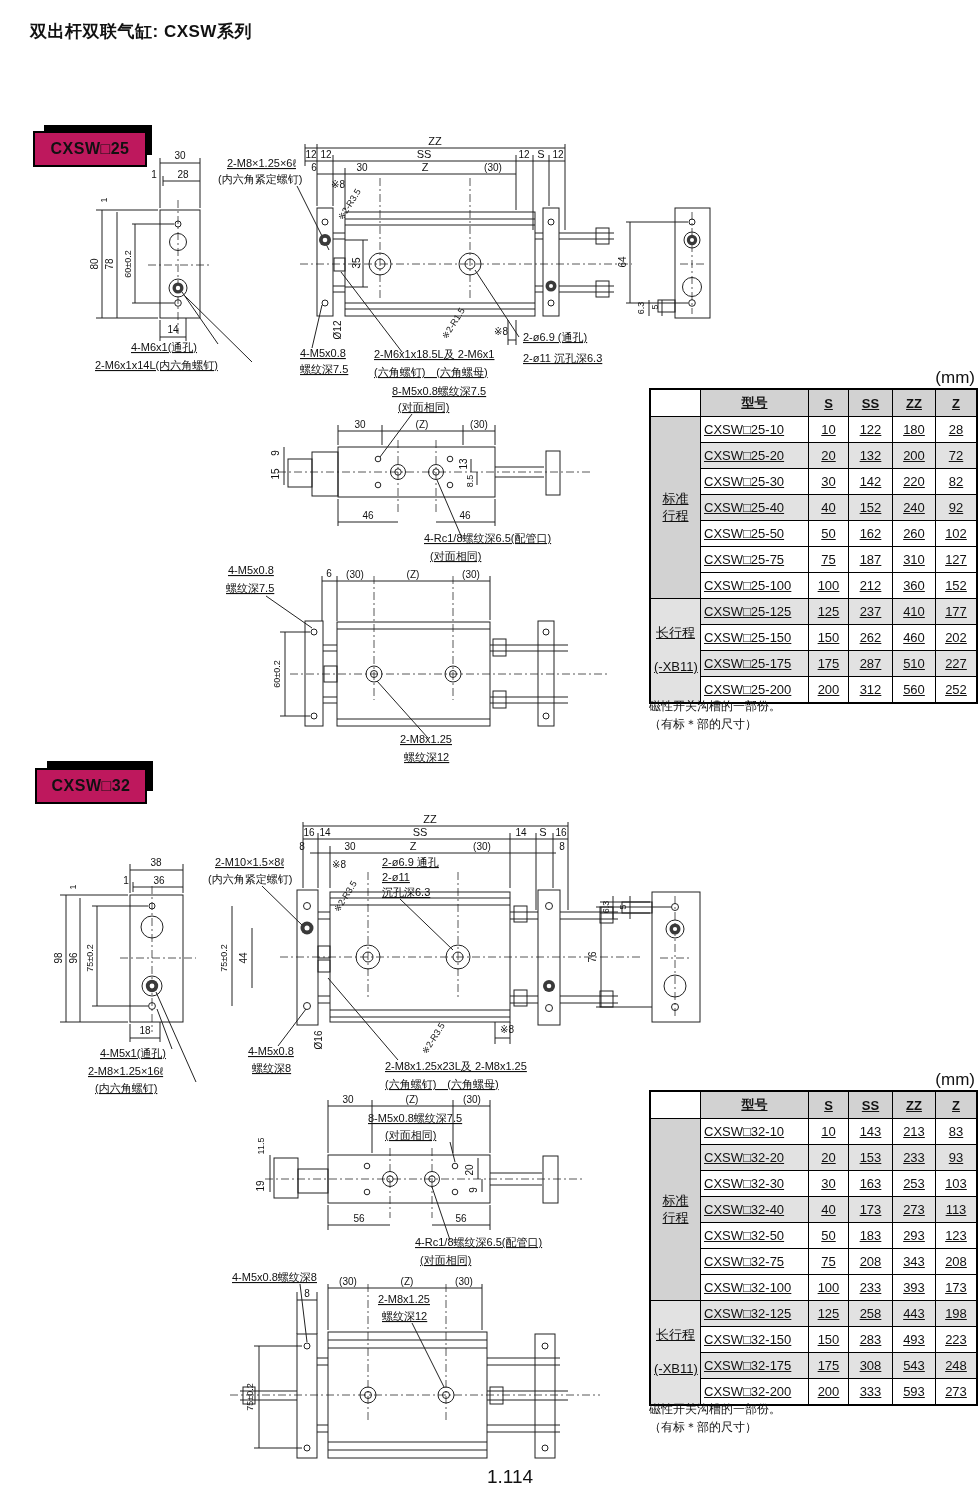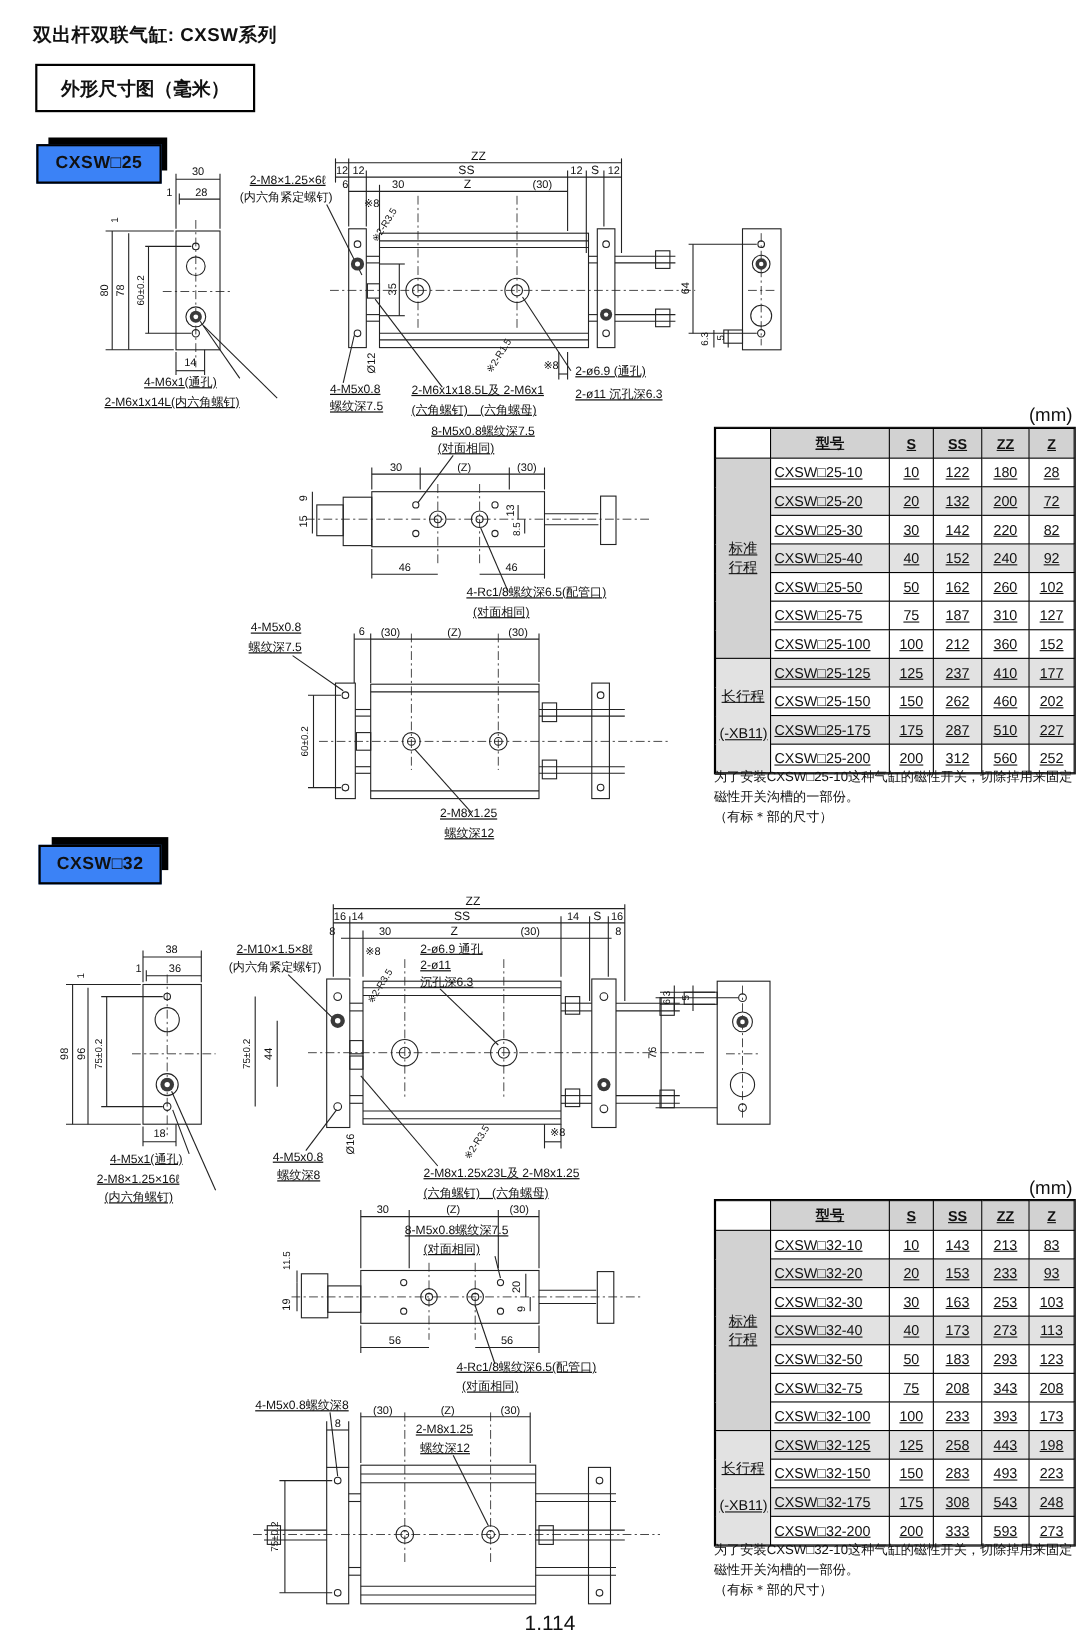--- a/index.html
+++ b/index.html
@@ -3,21 +3,21 @@
 <meta charset="utf-8">
 <style>
   html,body{margin:0;padding:0;background:#888;}
   .page{position:relative;width:980px;height:1500px;background:#ffffff;
         font-family:"Liberation Sans","DejaVu Sans",sans-serif;color:#111;overflow:hidden;}
   .abs{position:absolute;}
   .title{font-size:17px;font-weight:bold;letter-spacing:.5px;}
   .subtitle-box{border:2px solid #000;font-size:17px;font-weight:bold;
                 display:flex;align-items:center;justify-content:center;}
   .tag-shadow{background:#000;}
-  .tag-box{border:2px solid #000;background:#3b82f6;font-size:16px;font-weight:600;
+  .tag-box{border:2px solid #000;background:#be185d;font-size:16px;font-weight:600;
            display:flex;align-items:center;justify-content:center;letter-spacing:.5px;}
   .unit{font-size:17px;text-align:right;}
   .note{font-size:12px;line-height:1.5;}
   table.dim-table{position:absolute;border-collapse:collapse;table-layout:fixed;width:326px;
                   font-size:13px;}
   .dim-table th,.dim-table td{border:1px solid #000;padding:0 3px;height:25px;overflow:hidden;white-space:nowrap;}
   .dim-table thead th{height:26px;background:#d2d2d2;font-weight:bold;text-align:center;}
   .dim-table thead th.gh{background:#fff;}
   .dim-table td{text-align:center;background:#fff;}
   .dim-table td.m{text-align:left;}
@@ -33,23 +33,20 @@
   svg .mid{text-anchor:middle;}
   svg .f{fill:#3a3a3a;stroke:none;} svg .fw{fill:#fff;stroke:none;}
   .pageno{font-size:19px;text-align:center;}
 </style>
 </head>
 <body>
 
 <div class="page">
 
   <div class="abs title" style="left:30px;top:20px;">双出杆双联气缸: CXSW系列</div>
-  <div class="abs subtitle-box" style="left:32px;top:58px;width:196px;height:40px;">
-    <span>外形尺寸图（毫米）</span>
-  </div>
 
   <div class="abs tag-shadow" style="left:44px;top:125px;width:108px;height:30px;"></div>
   <div class="abs tag-box" style="left:33px;top:131px;width:110px;height:32px;">
     <span>CXSW□25</span>
   </div>
 
   <svg style="left:85px;top:138px;" width="690" height="247" viewBox="85 138 690 247">
 
     <g>
       <rect x="160" y="210" width="40" height="108"></rect>
@@ -398,21 +395,20 @@
       <tr>
           <td class="m">CXSW□25-200</td>
           <td>200</td>
           <td>312</td>
           <td>560</td>
           <td>252</td>
         </tr>
     </tbody>
   </table>
   <div class="abs note" style="left:649px;top:697px;width:330px;">
-    <div>为了安装CXSW□25-10这种气缸的磁性开关，切除掉用来固定</div>
     <div>磁性开关沟槽的一部份。</div>
     <div>（有标＊部的尺寸）</div>
   </div>
 
   <div class="abs tag-shadow" style="left:47px;top:761px;width:106px;height:30px;"></div>
   <div class="abs tag-box" style="left:35px;top:768px;width:108px;height:32px;">
     <span>CXSW□32</span>
   </div>
 
   <svg style="left:55px;top:820px;" width="720" height="255" viewBox="55 820 720 255">
@@ -770,20 +766,19 @@
       <tr>
           <td class="m">CXSW□32-200</td>
           <td>200</td>
           <td>333</td>
           <td>593</td>
           <td>273</td>
         </tr>
     </tbody>
   </table>
   <div class="abs note" style="left:649px;top:1400px;width:330px;">
-    <div>为了安装CXSW□32-10这种气缸的磁性开关，切除掉用来固定</div>
     <div>磁性开关沟槽的一部份。</div>
     <div>（有标＊部的尺寸）</div>
   </div>
 
-  <div class="abs pageno" style="left:430px;top:1466px;width:140px;">1.114</div>
+  <div class="abs pageno" style="left:440px;top:1466px;width:140px;">1.114</div>
 
 </div>
 
 </body></html>

